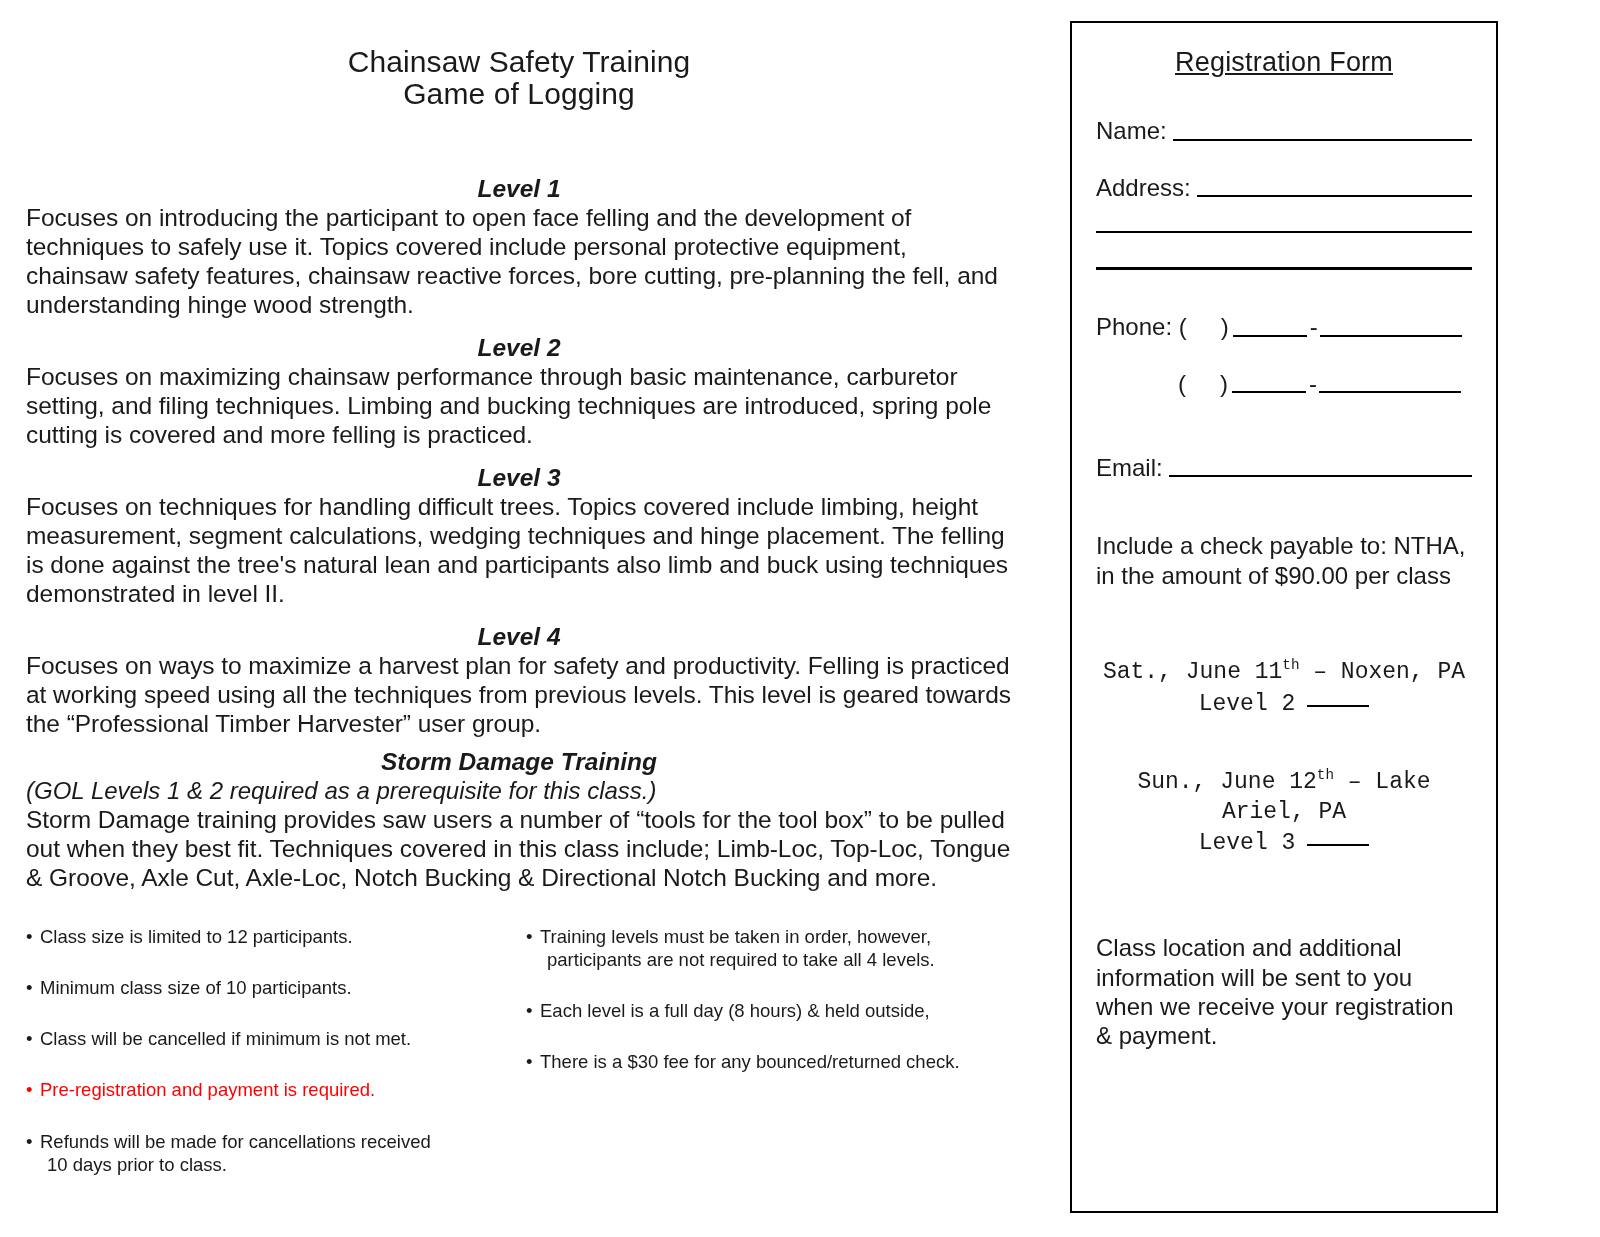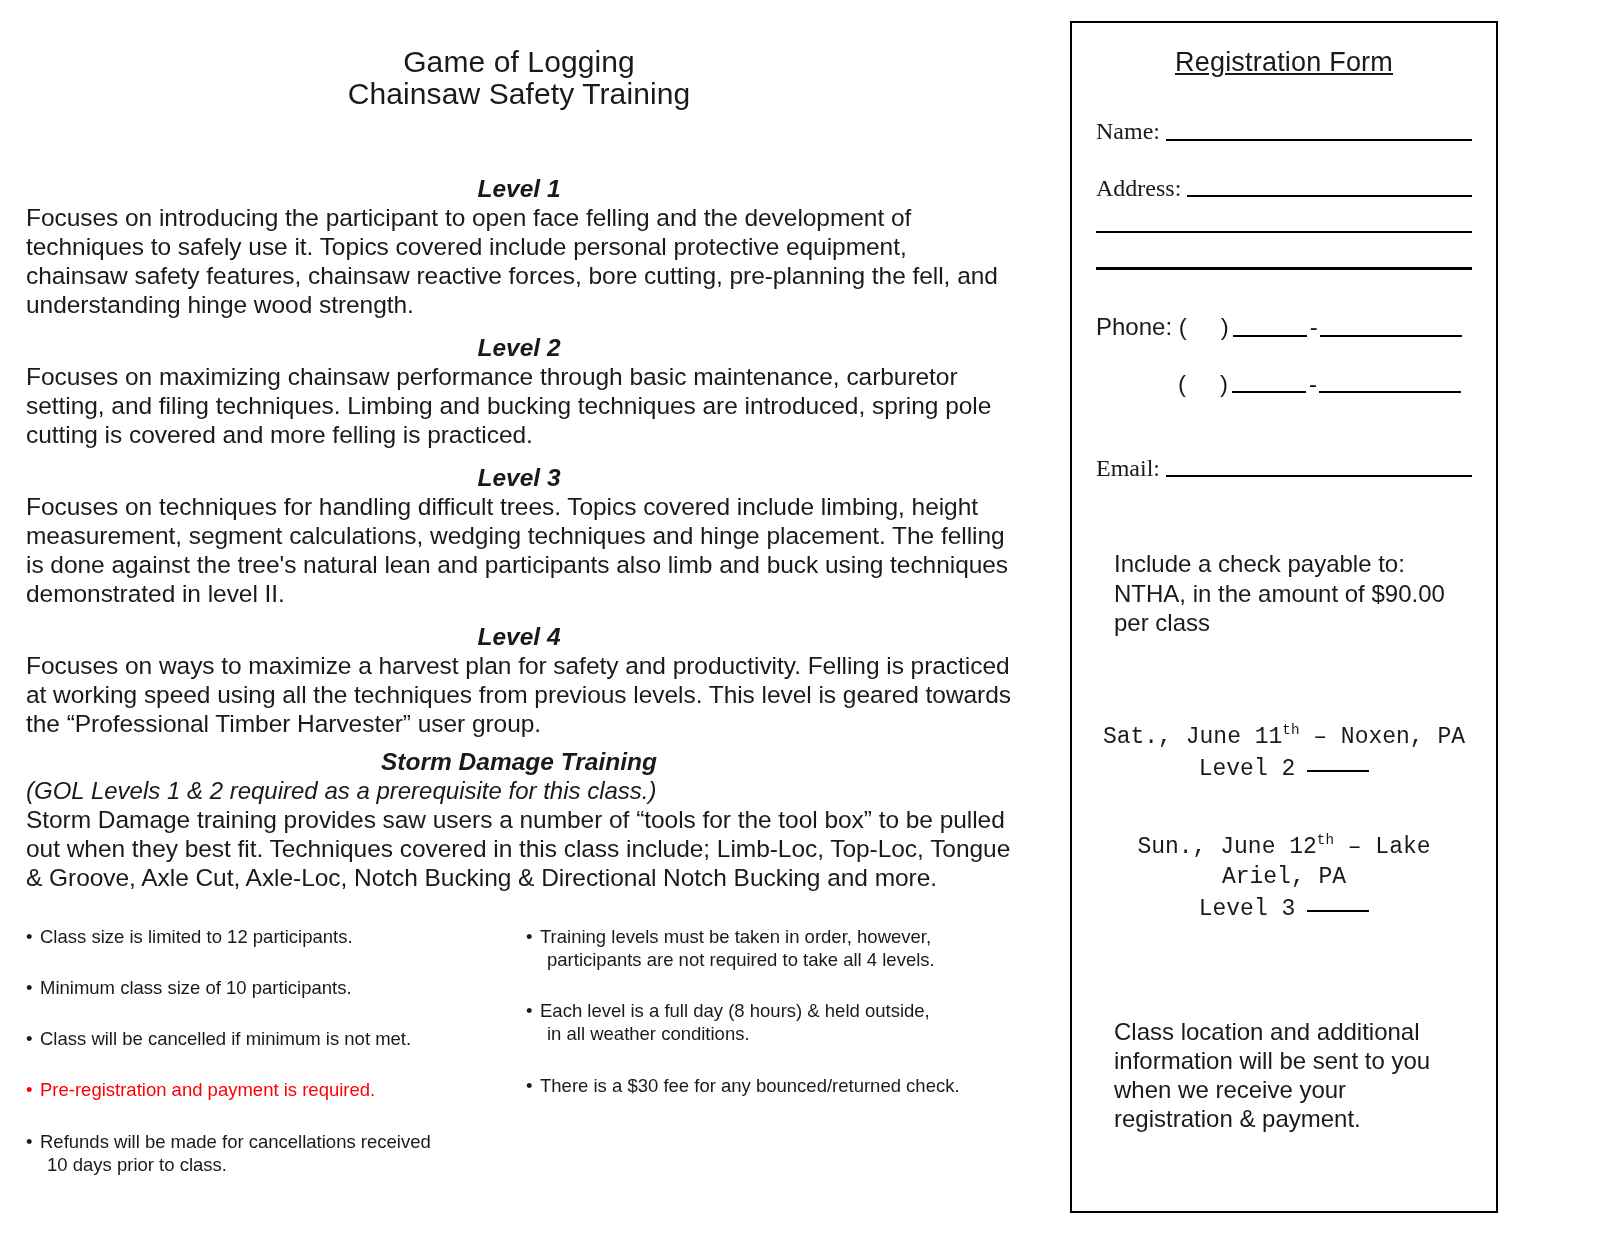--- a/index.html
+++ b/index.html
@@ -123,21 +123,21 @@
     line-height: 1.2;
     letter-spacing: 0.2px;
   }
 
   .field-row {
     display: flex;
     align-items: flex-end;
     font-size: 24px;
     line-height: 1.1;
   }
-  .field-label { white-space: nowrap; font-family: Liberation Serif, serif; }
+  .field-label { white-space: nowrap; }
   .rule {
     border-bottom: 2px solid #000;
     flex: 1;
     height: 0;
     margin-left: 6px;
     margin-bottom: 4px;
   }
   .rule.thick { border-bottom-width: 3px; }
   .rule.standalone { margin-left: 0; }
 
@@ -163,21 +163,21 @@
     border-bottom: 2px solid #000;
     width: 142px;
     height: 0;
     margin: 0 0 4px 1px;
   }
   .phone-indent { width: 82px; flex: 0 0 82px; }
 
   .para {
     font-size: 24px;
     line-height: 1.22;
-    margin: 18px;
+    margin: 0;
   }
 
   .italic-note {
     font-style: italic;
     font-size: 19px;
     line-height: 1.2;
     margin: 0;
   }
 
   .class-block {
@@ -199,22 +199,22 @@
     vertical-align: 3px;
   }
   sup { font-size: 0.62em; vertical-align: super; line-height: 0; }
 </style>
 </head>
 <body>
 
 <div id="left-column">
 
   <div class="doc-title">
+    <span class="t-line">Chainsaw Safety Training</span>
     <span class="t-line">Game of Logging</span>
-    <span class="t-line">Chainsaw Safety Training</span>
   </div>
 
   <div style="height:62px"></div>
 
   <div>
     <p class="level-heading">Level 1</p>
     <p class="level-body">Focuses on introducing the participant to open face felling and the development of techniques to safely use it. Topics covered include personal protective equipment, chainsaw safety features, chainsaw reactive forces, bore cutting, pre-planning the fell, and understanding hinge wood strength.</p>
   </div>
 
   <div class="spacer-sm"></div>
@@ -289,21 +289,20 @@
       <span class="btext">
         <span>Training levels must be taken in order, however,</span>
         <span class="l2">participants are not required to take all 4 levels.</span>
       </span>
     </div>
 
     <div class="bullet-item">
       <span class="dot">•</span>
       <span class="btext">
         <span>Each level is a full day (8 hours) &amp; held outside,</span>
-        <span class="l2">in all weather conditions.</span>
       </span>
     </div>
 
     <div class="bullet-item">
       <span class="dot">•</span>
       <span class="btext">There is a $30 fee for any bounced/returned check.</span>
     </div>
 
   </div>
 

